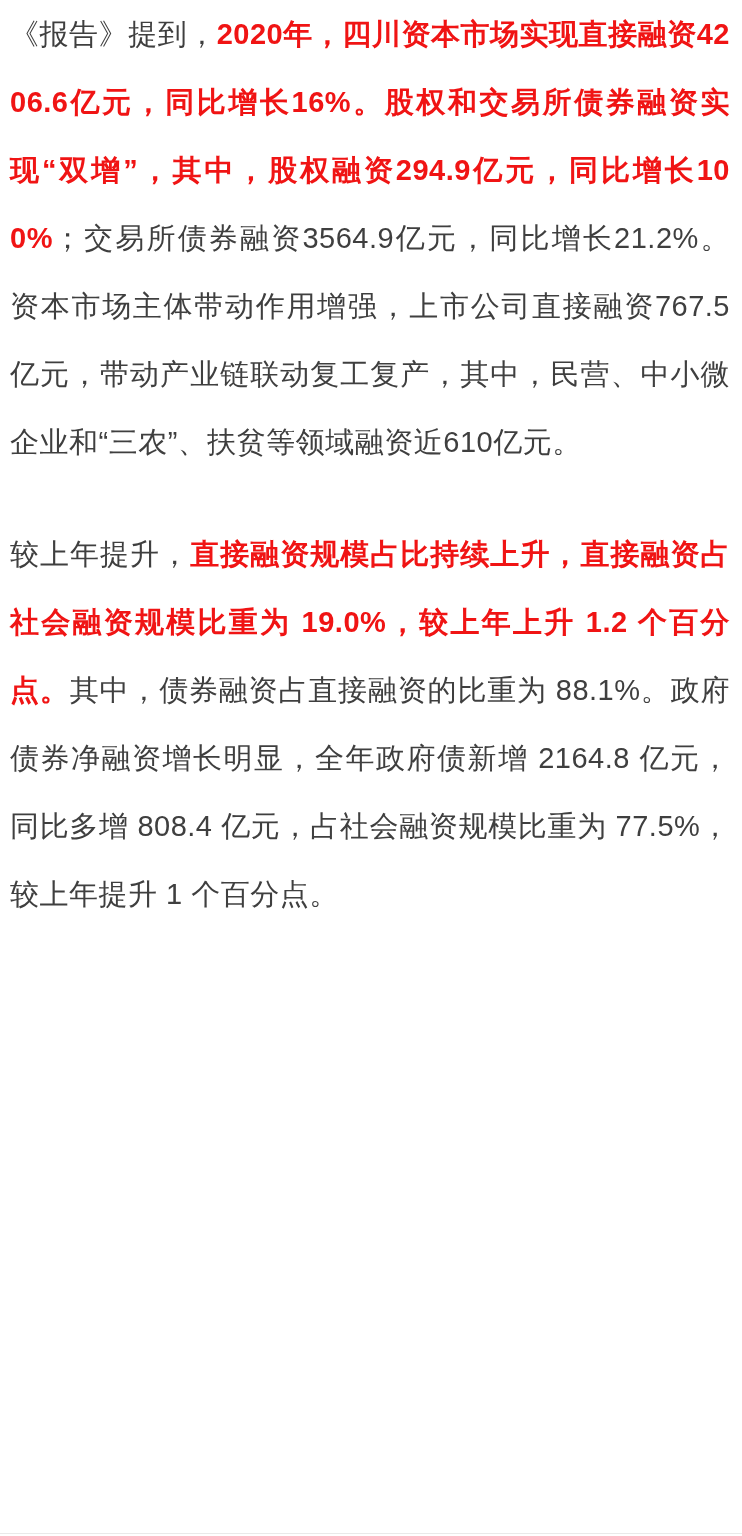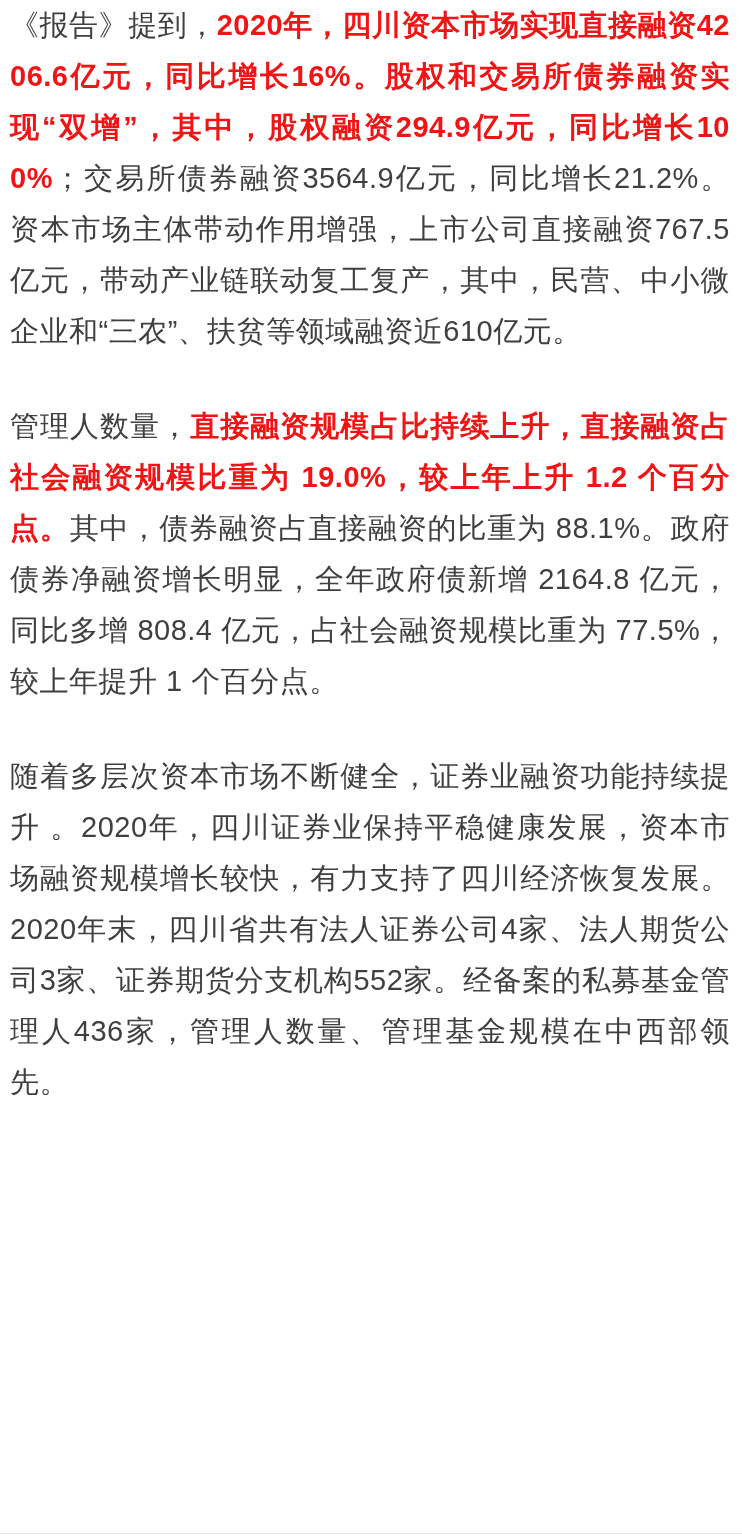--- a/index.html
+++ b/index.html
@@ -14,21 +14,21 @@
     overflow: hidden;
     font-family: "Liberation Sans", sans-serif;
   }
   .article {
     box-sizing: border-box;
     padding: 0 12px 0 10px;
   }
   .para {
     margin: 0 0 44px 0;
     font-size: 29px;
-    line-height: 51px;
+    line-height: 68px;
     text-align: justify;
     color: var(--text-color, #3f3f3f);
     letter-spacing: 0.5px;
     word-break: break-all;
   }
   .seg {
     font-weight: normal;
   }
   .seg.emph {
     color: var(--accent-color, #f01414);
@@ -41,16 +41,15 @@
     bottom: 2px;
     height: 1px;
     background: var(--divider-color, #e9e9e9);
   }
 </style>
 </head>
 <body style="background: rgb(255, 255, 255);">
 
 <div class="article">
     <p class="para"><span class="seg">《报告》提到，</span><span class="seg emph">2020年，四川资本市场实现直接融资4206.6亿元，同比增长16%。股权和交易所债券融资实现“双增”，其中，股权融资294.9亿元，同比增长100%</span><span class="seg">；交易所债券融资3564.9亿元，同比增长21.2%。资本市场主体带动作用增强，上市公司直接融资767.5亿元，带动产业链联动复工复产，其中，民营、中小微企业和“三农”、扶贫等领域融资近610亿元。</span></p>
-    <p class="para"><span class="seg">管理人数量，</span><span class="seg emph">直接融资规模占比持续上升，直接融资占社会融资规模比重为 19.0%，较上年上升 1.2 个百分点。</span><span class="seg">其中，债券融资占直接融资的比重为 88.1%。政府债券净融资增长明显，全年政府债新增 2164.8 亿元，同比多增 808.4 亿元，占社会融资规模比重为 77.5%，较上年提升 1 个百分点。</span></p>
-    <p class="para"><span class="seg">随着多层次资本市场不断健全，证券业融资功能持续提升 。2020年，四川证券业保持平稳健康发展，资本市场融资规模增长较快，有力支持了四川经济恢复发展。2020年末，四川省共有法人证券公司4家、法人期货公司3家、证券期货分支机构552家。经备案的私募基金管理人436家，管理人数量、管理基金规模在中西部领先。</span></p>
+    <p class="para"><span class="seg">较上年提升，</span><span class="seg emph">直接融资规模占比持续上升，直接融资占社会融资规模比重为 19.0%，较上年上升 1.2 个百分点。</span><span class="seg">其中，债券融资占直接融资的比重为 88.1%。政府债券净融资增长明显，全年政府债新增 2164.8 亿元，同比多增 808.4 亿元，占社会融资规模比重为 77.5%，较上年提升 1 个百分点。</span></p>
   </div>
 <div class="bottom-divider"></div>
 
 </body></html>

